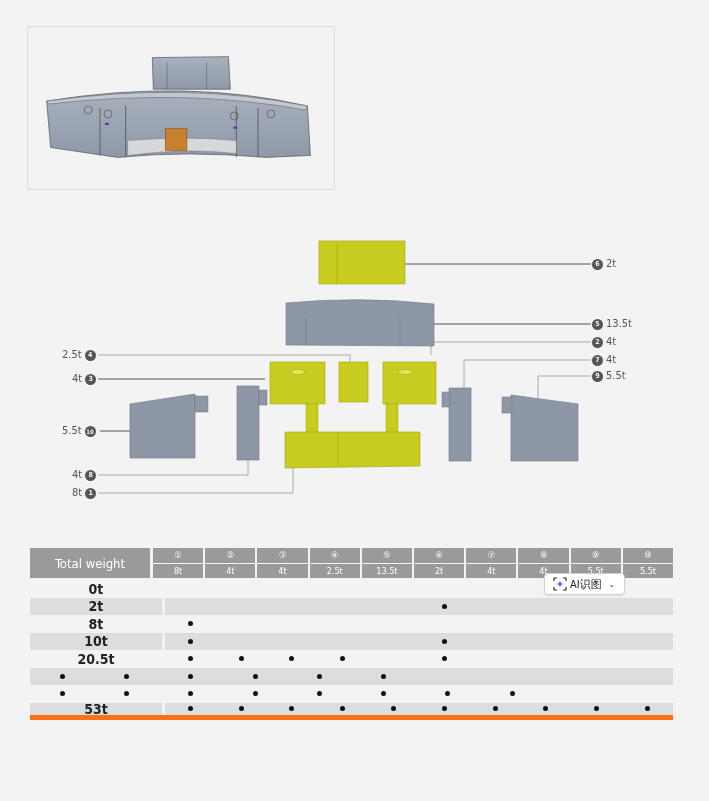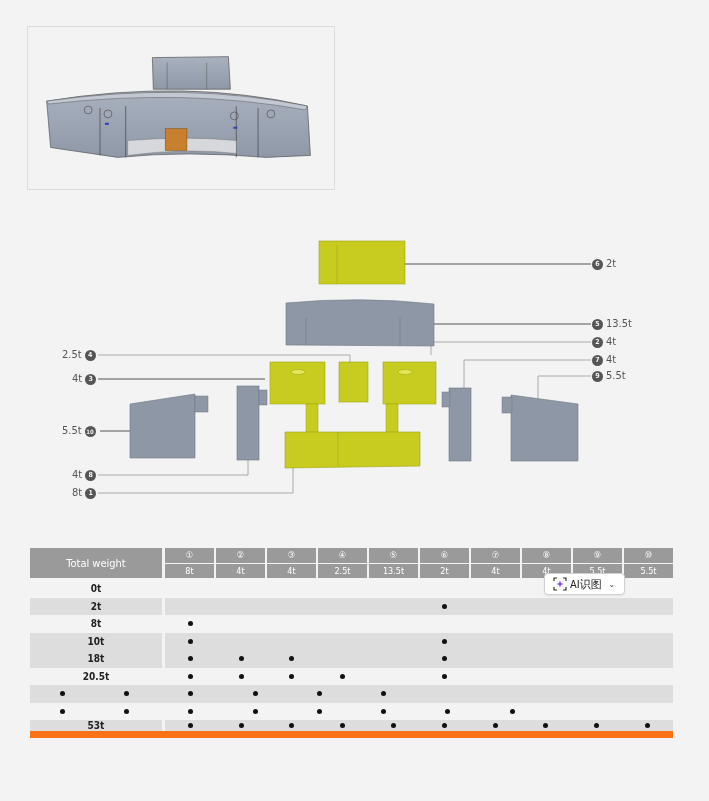--- a/index.html
+++ b/index.html
@@ -24,38 +24,38 @@
   .lbl .num {
     display: inline-block; width: 11px; height: 11px; border-radius: 50%;
     background: #555; color: #f2f3f2; font-size: 7px; font-weight: bold;
     text-align: center; line-height: 11px;
   }
 
   
   .tbl { position: absolute; left: 30px; top: 548px; width: 643px; }
   .hdr { display: flex; height: 30px; }
   .hdr .tw {
-    width: 132px; background: #9a9a9a; color: #fff; font-size: 11px;
+    width: 120px; background: #9a9a9a; color: #fff; font-size: 13px;
     display: flex; align-items: center; justify-content: center; margin-right: 3px;
   }
   .hdr .cols { flex: 1; display: flex; gap: 2px; }
   .hdr .col { flex: 1; display: flex; flex-direction: column; gap: 1px; }
   .hdr .col .n, .hdr .col .w {
     flex: 1; background: #9a9a9a; color: #fff; font-size: 9px;
     display: flex; align-items: center; justify-content: center;
   }
   .row { display: flex; height: 17.5px; align-items: center; }
   .row .label {
-    width: 132px; margin-right: 3px; height: 100%; font-size: 10px; font-weight: bold; color: #222;
+    width: 132px; margin-right: 3px; height: 100%; font-size: 14px; font-weight: bold; color: #222;
     display: flex; align-items: center; justify-content: center;
   }
   .row .cells { flex: 1; display: flex; height: 100%; }
   .row .cell { flex: 1; display: flex; align-items: center; justify-content: center; font-size: 9px; color: #000; }
   .row.alt .label, .row.alt .cells { background: #dcdddc; }
-  .row.last { border-bottom: 7px solid #f97316; }
+  .row.last { border-bottom: 5px solid #f97316; }
   .dot { width: 5px; height: 5px; border-radius: 50%; background: #111; }
 
   
   .ai-badge {
     position: absolute; left: 544px; top: 573px; width: 81px; height: 22px;
     background: #fff; border: 1px solid #d0d0d0; border-radius: 4px;
     display: flex; align-items: center; gap: 3px; padding-left: 8px;
     font-size: 11px; color: #222; box-shadow: 0 1px 2px rgba(0,0,0,0.08);
   }
   .ai-badge .chev { font-size: 8px; margin-left: 4px; color: #333; }
@@ -296,43 +296,20 @@
           <div class="cell"></div>
           <div class="cell">
             <span class="dot"></span>
           </div>
           <div class="cell"></div>
           <div class="cell"></div>
           <div class="cell"></div>
           <div class="cell"></div>
         </div>
       </div>
-      <div class="row alt">
-        <div class="label">18t</div>
-        <div class="cells">
-          <div class="cell">
-            <span class="dot"></span>
-          </div>
-          <div class="cell">
-            <span class="dot"></span>
-          </div>
-          <div class="cell">
-            <span class="dot"></span>
-          </div>
-          <div class="cell"></div>
-          <div class="cell"></div>
-          <div class="cell">
-            <span class="dot"></span>
-          </div>
-          <div class="cell"></div>
-          <div class="cell"></div>
-          <div class="cell"></div>
-          <div class="cell"></div>
-        </div>
-      </div>
       <div class="row">
         <div class="label">20.5t</div>
         <div class="cells">
           <div class="cell">
             <span class="dot"></span>
           </div>
           <div class="cell">
             <span class="dot"></span>
           </div>
           <div class="cell">

